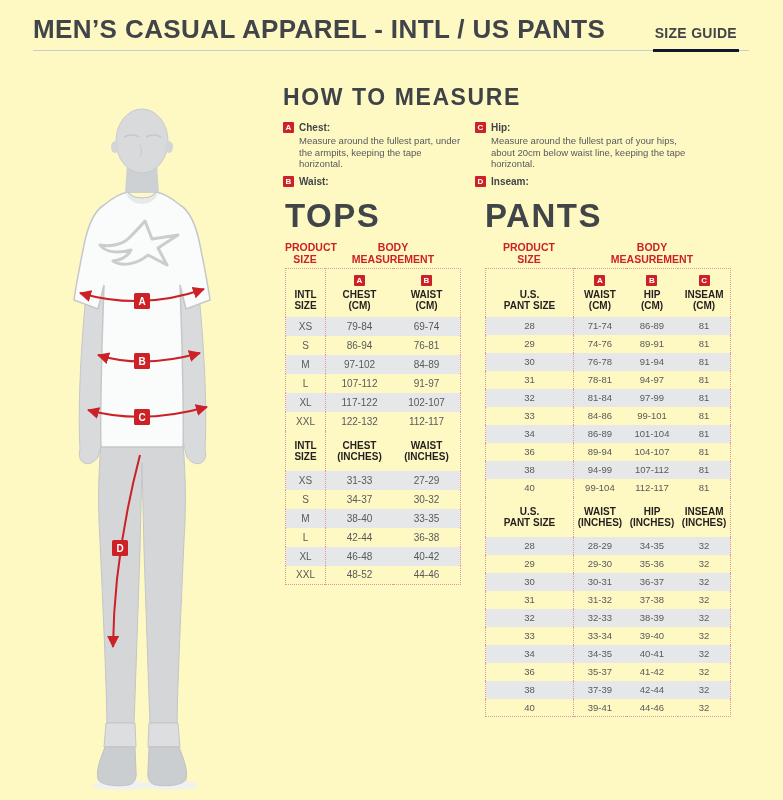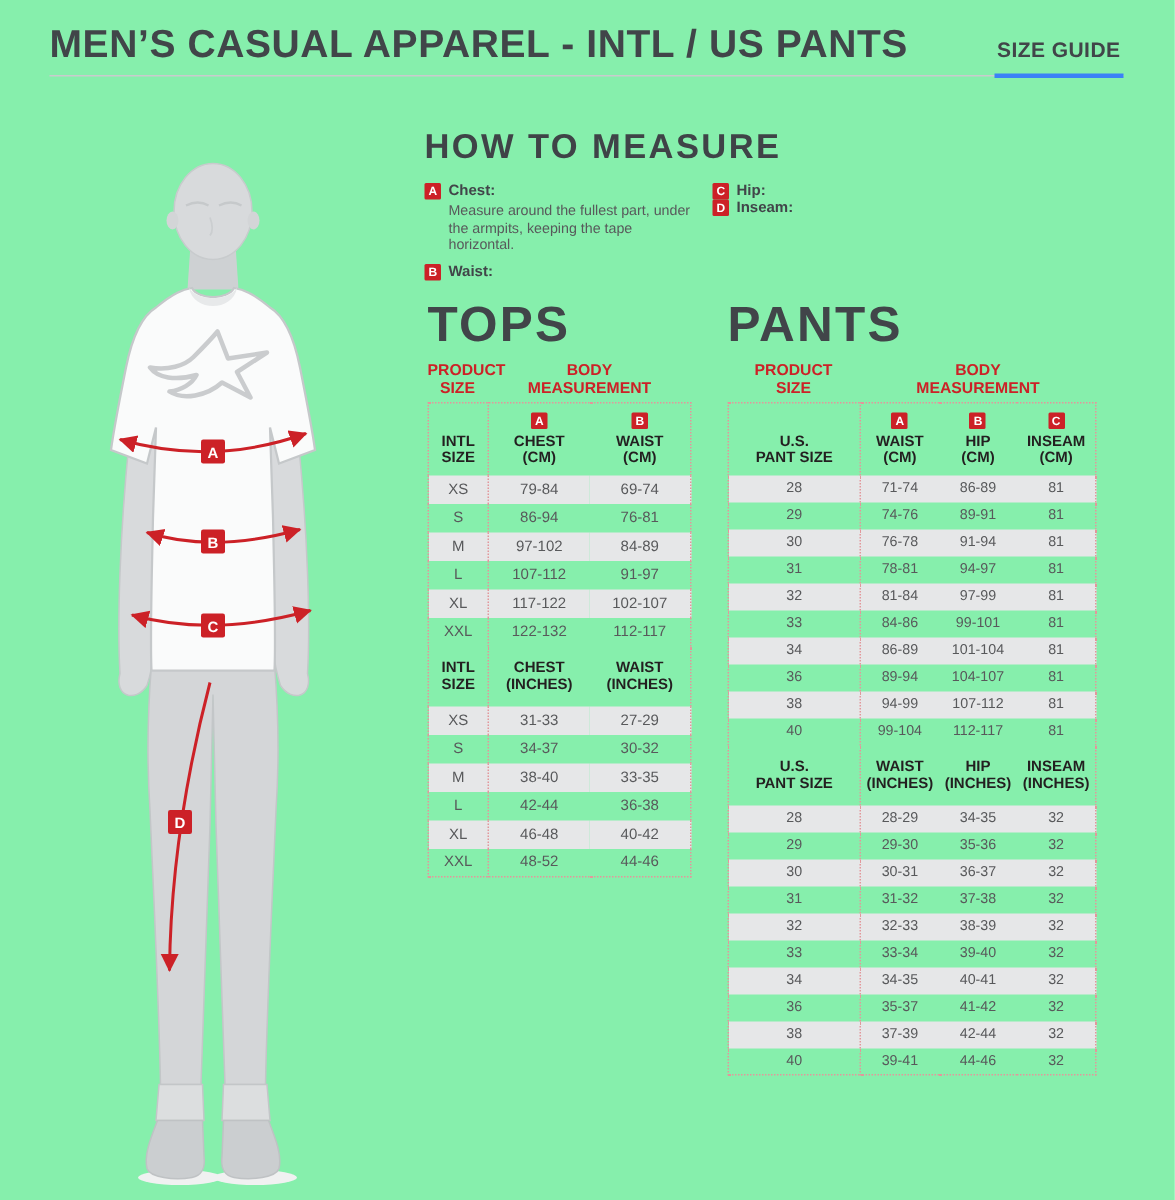--- a/index.html
+++ b/index.html
@@ -1,26 +1,26 @@
 <!DOCTYPE html>
 <html><head>
 <meta charset="utf-8">
 <style>
   * { margin:0; padding:0; box-sizing:border-box; }
   body { background:#ffffff; }
-  .page { position:relative; width:783px; height:800px; background:#86efac; overflow:hidden;
+  .page { position:relative; width:783px; height:800px; background:#fef9c3; overflow:hidden;
           font-family:"Liberation Sans", sans-serif; }
 
   
   .page-title { position:absolute; left:33px; top:14px; font-size:26px; font-weight:bold;
                 color:#414549; letter-spacing:0.4px; white-space:nowrap; }
   .header-rule { position:absolute; left:33px; right:34px; top:50px; height:1px; background:#c9cbcd; }
-  .size-guide { position:absolute; right:34px; top:25px; font-size:14px; font-weight:bold;
+  .size-guide { position:absolute; right:44px; top:25px; font-size:14px; font-weight:bold;
                 color:#414549; letter-spacing:0.3px; padding:0 2px 8px 2px;
-                border-bottom:3px solid #3b82f6; }
+                border-bottom:3px solid #0f172a; }
 
   
   .badge { background:#cc2127; color:#fff; font-weight:bold; text-align:center;
            display:inline-block; border-radius:1px; }
   .badge.sm { width:11px; height:11px; line-height:11px; font-size:8px; flex:0 0 11px; }
   .tbadge { display:block; margin:0 auto 3px auto; width:11px; height:11px; line-height:11px; font-size:8px; }
   .tbadge:empty { display:none; }
 
   
   .htm { position:absolute; left:283px; top:84px; width:478px; }
@@ -145,20 +145,21 @@
             <span class="htm-name">Waist:</span>
           </div>
         </div>
       </div>
       <div class="htm-col2">
         <div class="htm-item">
           <div class="htm-head">
             <span class="badge sm">C</span>
             <span class="htm-name">Hip:</span>
           </div>
+          <p class="htm-text">Measure around the fullest part of your hips, about 20cm below waist line, keeping the tape horizontal.</p>
         </div>
         <div class="htm-item">
           <div class="htm-head">
             <span class="badge sm">D</span>
             <span class="htm-name">Inseam:</span>
           </div>
         </div>
       </div>
     </div>
   </div>

